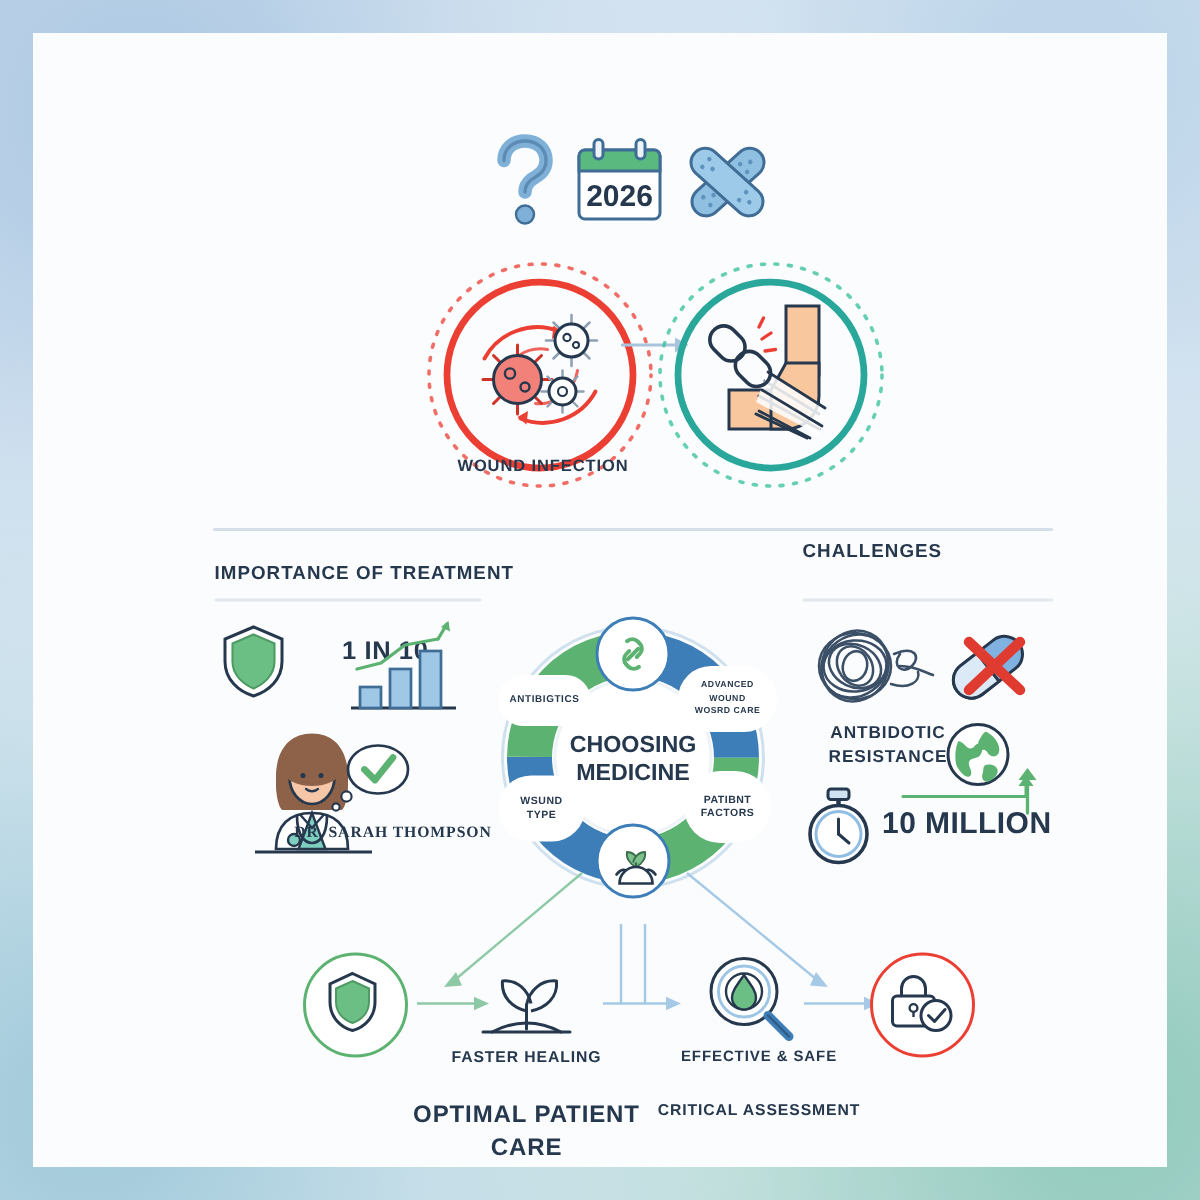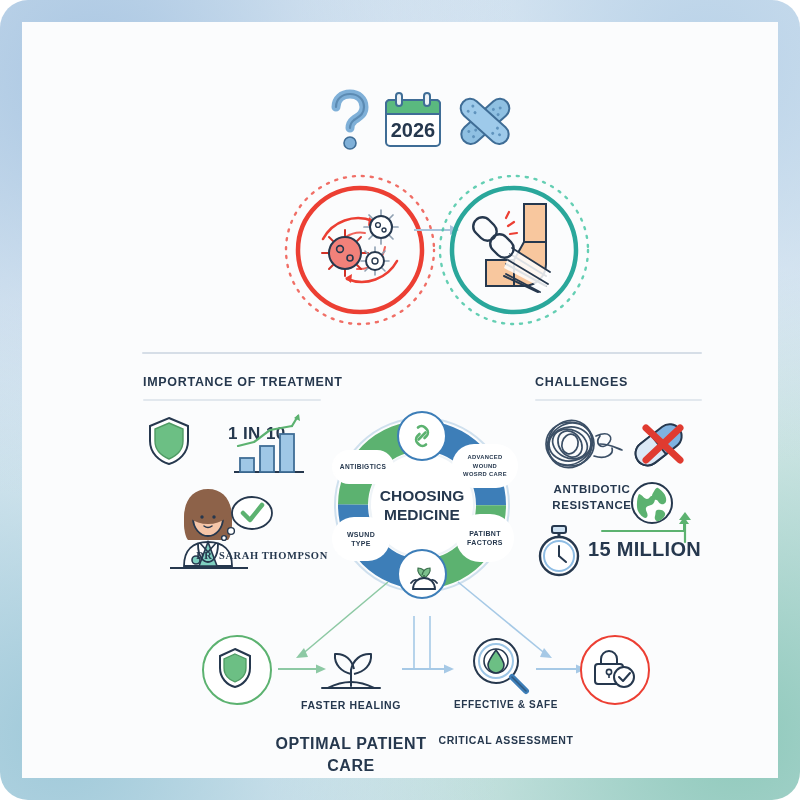--- a/index.html
+++ b/index.html
@@ -10,21 +10,20 @@
     overflow:hidden;
   }
   #stage{
     position:relative;width:800px;height:800px;
     background:
       radial-gradient(circle at 12% 10%, #a9c6e2 0%, rgba(169,198,226,0) 42%),
       radial-gradient(circle at 88% 8%,  #b9d2e8 0%, rgba(185,210,232,0) 40%),
       radial-gradient(circle at 8%  92%, #9fc9d9 0%, rgba(159,201,217,0) 42%),
       radial-gradient(circle at 92% 92%, #8fc9bb 0%, rgba(143,201,187,0) 45%),
       radial-gradient(circle at 50% 50%, #ffffff 30%, #dbe8f2 100%);
-    border-radius: 28px;
   }
   #card{
     position:absolute;left:22px;top:22px;width:756px;height:756px;
     background:#fbfcfd;
   }
   .lbl{
     position:absolute;text-align:center;
     color:#26384e;font-weight:bold;letter-spacing:.6px;
     line-height:1.35;
   }
@@ -137,20 +136,21 @@
             <line x1="7" y1="7" x2="10" y2="10"></line>
         <line x1="0" y1="10" x2="0" y2="14"></line>
             <line x1="-7" y1="7" x2="-10" y2="10"></line>
         <line x1="-10" y1="0" x2="-14" y2="0"></line>
             <line x1="-7" y1="-7" x2="-10" y2="-10"></line>
       </g>
       <circle r="9" fill="#ffffff" stroke="#26384e" stroke-width="2"></circle>
       <circle r="3" fill="none" stroke="#26384e" stroke-width="1.4"></circle>
     </g>
   </svg>
+  <div class="lbl cap" style="left:250px;top:282px;width:180px;font-size:11px;">WOUND INFECTION</div>
 
   <svg width="50" height="20" viewBox="0 0 50 20" style="position:absolute;left:390px;top:198px;">
     <line x1="2" y1="10" x2="40" y2="10" stroke="#a8c4dc" stroke-width="2"></line>
     <path d="M38 5l9 5-9 5z" fill="#a8c4dc"></path>
   </svg>
 
   <svg width="160" height="160" viewBox="0 0 160 160" style="position:absolute;left:412px;top:148px;">
     <circle cx="80" cy="80" r="62" fill="none" stroke="#2aa79b" stroke-width="4.5"></circle>
     <circle cx="80" cy="80" r="74" fill="none" stroke="#3ec3a0" stroke-width="2.4" stroke-dasharray="2 7" stroke-linecap="round" opacity=".8"></circle>
   </svg>
@@ -219,21 +219,21 @@
 
     <circle cx="62" cy="58" r="2.4" fill="#ffffff" stroke="#26384e" stroke-width="1.4"></circle>
     <circle cx="69" cy="51" r="3.4" fill="#ffffff" stroke="#26384e" stroke-width="1.4"></circle>
     <g>
       <ellipse cx="90" cy="33" rx="20" ry="16" fill="#ffffff" stroke="#26384e" stroke-width="1.8"></ellipse>
       <polyline points="81,33 88,40 100,25" fill="none" stroke="#5cb270" stroke-width="4.5" stroke-linecap="round" stroke-linejoin="round"></polyline>
     </g>
   </svg>
   <div class="lbl cap" style="left:140px;top:527px;width:200px;font-size:10.5px;font-family:Liberation Serif, serif;">DR. SARAH THOMPSON</div>
 
-  <div class="sec-title" style="left:513px;top:353px;">CHALLENGES</div>
+  <div class="sec-title" style="left:513px;top:338px;">CHALLENGES</div>
   <div class="rule" style="left:513px;top:377px;width:167px;height:1.6px;background:#e2e8ee;"></div>
 
   <svg width="160" height="62" viewBox="0 0 160 62" style="position:absolute;left:518px;top:392px;">
     <g fill="none" stroke="#3b4f66" stroke-width="1.7" stroke-linecap="round">
       <ellipse cx="30" cy="30" rx="24" ry="22"></ellipse>
       <ellipse cx="30" cy="30" rx="22" ry="24" transform="rotate(25 30 30)"></ellipse>
       <ellipse cx="30" cy="30" rx="20" ry="23" transform="rotate(55 30 30)"></ellipse>
       <ellipse cx="30" cy="30" rx="17" ry="21" transform="rotate(85 30 30)"></ellipse>
       <ellipse cx="30" cy="30" rx="14" ry="18" transform="rotate(115 30 30)"></ellipse>
       <ellipse cx="30" cy="30" rx="11" ry="14" transform="rotate(145 30 30)"></ellipse>
@@ -271,21 +271,21 @@
   </svg>
 
   <svg width="48" height="54" viewBox="0 0 48 54" style="position:absolute;left:513px;top:502px;">
     <rect x="17" y="2" width="14" height="7" rx="2" fill="#cfe2f2" stroke="#26384e" stroke-width="2"></rect>
     <line x1="24" y1="9" x2="24" y2="13" stroke="#26384e" stroke-width="3"></line>
     <circle cx="24" cy="32" r="19" fill="#ffffff" stroke="#26384e" stroke-width="2.4"></circle>
     <circle cx="24" cy="32" r="15" fill="none" stroke="#8fbde4" stroke-width="2"></circle>
     <line x1="24" y1="32" x2="24" y2="22" stroke="#26384e" stroke-width="2" stroke-linecap="round"></line>
     <line x1="24" y1="32" x2="31" y2="38" stroke="#26384e" stroke-width="2" stroke-linecap="round"></line>
   </svg>
-  <div style="position:absolute;left:566px;top:516px;font-size:20px;font-weight:bold;color:#26384e;letter-spacing:.3px;">15 MILLION</div>
+  <div style="position:absolute;left:566px;top:516px;font-size:20px;font-weight:bold;color:#26384e;letter-spacing:.3px;">10 MILLION</div>
   <svg width="100" height="22" viewBox="0 0 100 22" style="position:absolute;left:578px;top:495px;">
     <line x1="2" y1="14" x2="84" y2="14" stroke="#5cb270" stroke-width="2" stroke-linecap="round"></line>
     <line x1="84" y1="14" x2="84" y2="4" stroke="#5cb270" stroke-width="2" stroke-linecap="round"></line>
     <path d="M79 7l5-7 5 7z" fill="#5cb270"></path>
   </svg>
 
   <svg width="200" height="200" viewBox="0 0 200 200" style="position:absolute;left:300px;top:383px;">
 
     <circle cx="100" cy="100" r="87" fill="none" stroke="#cfe0ee" stroke-width="2"></circle>
 

